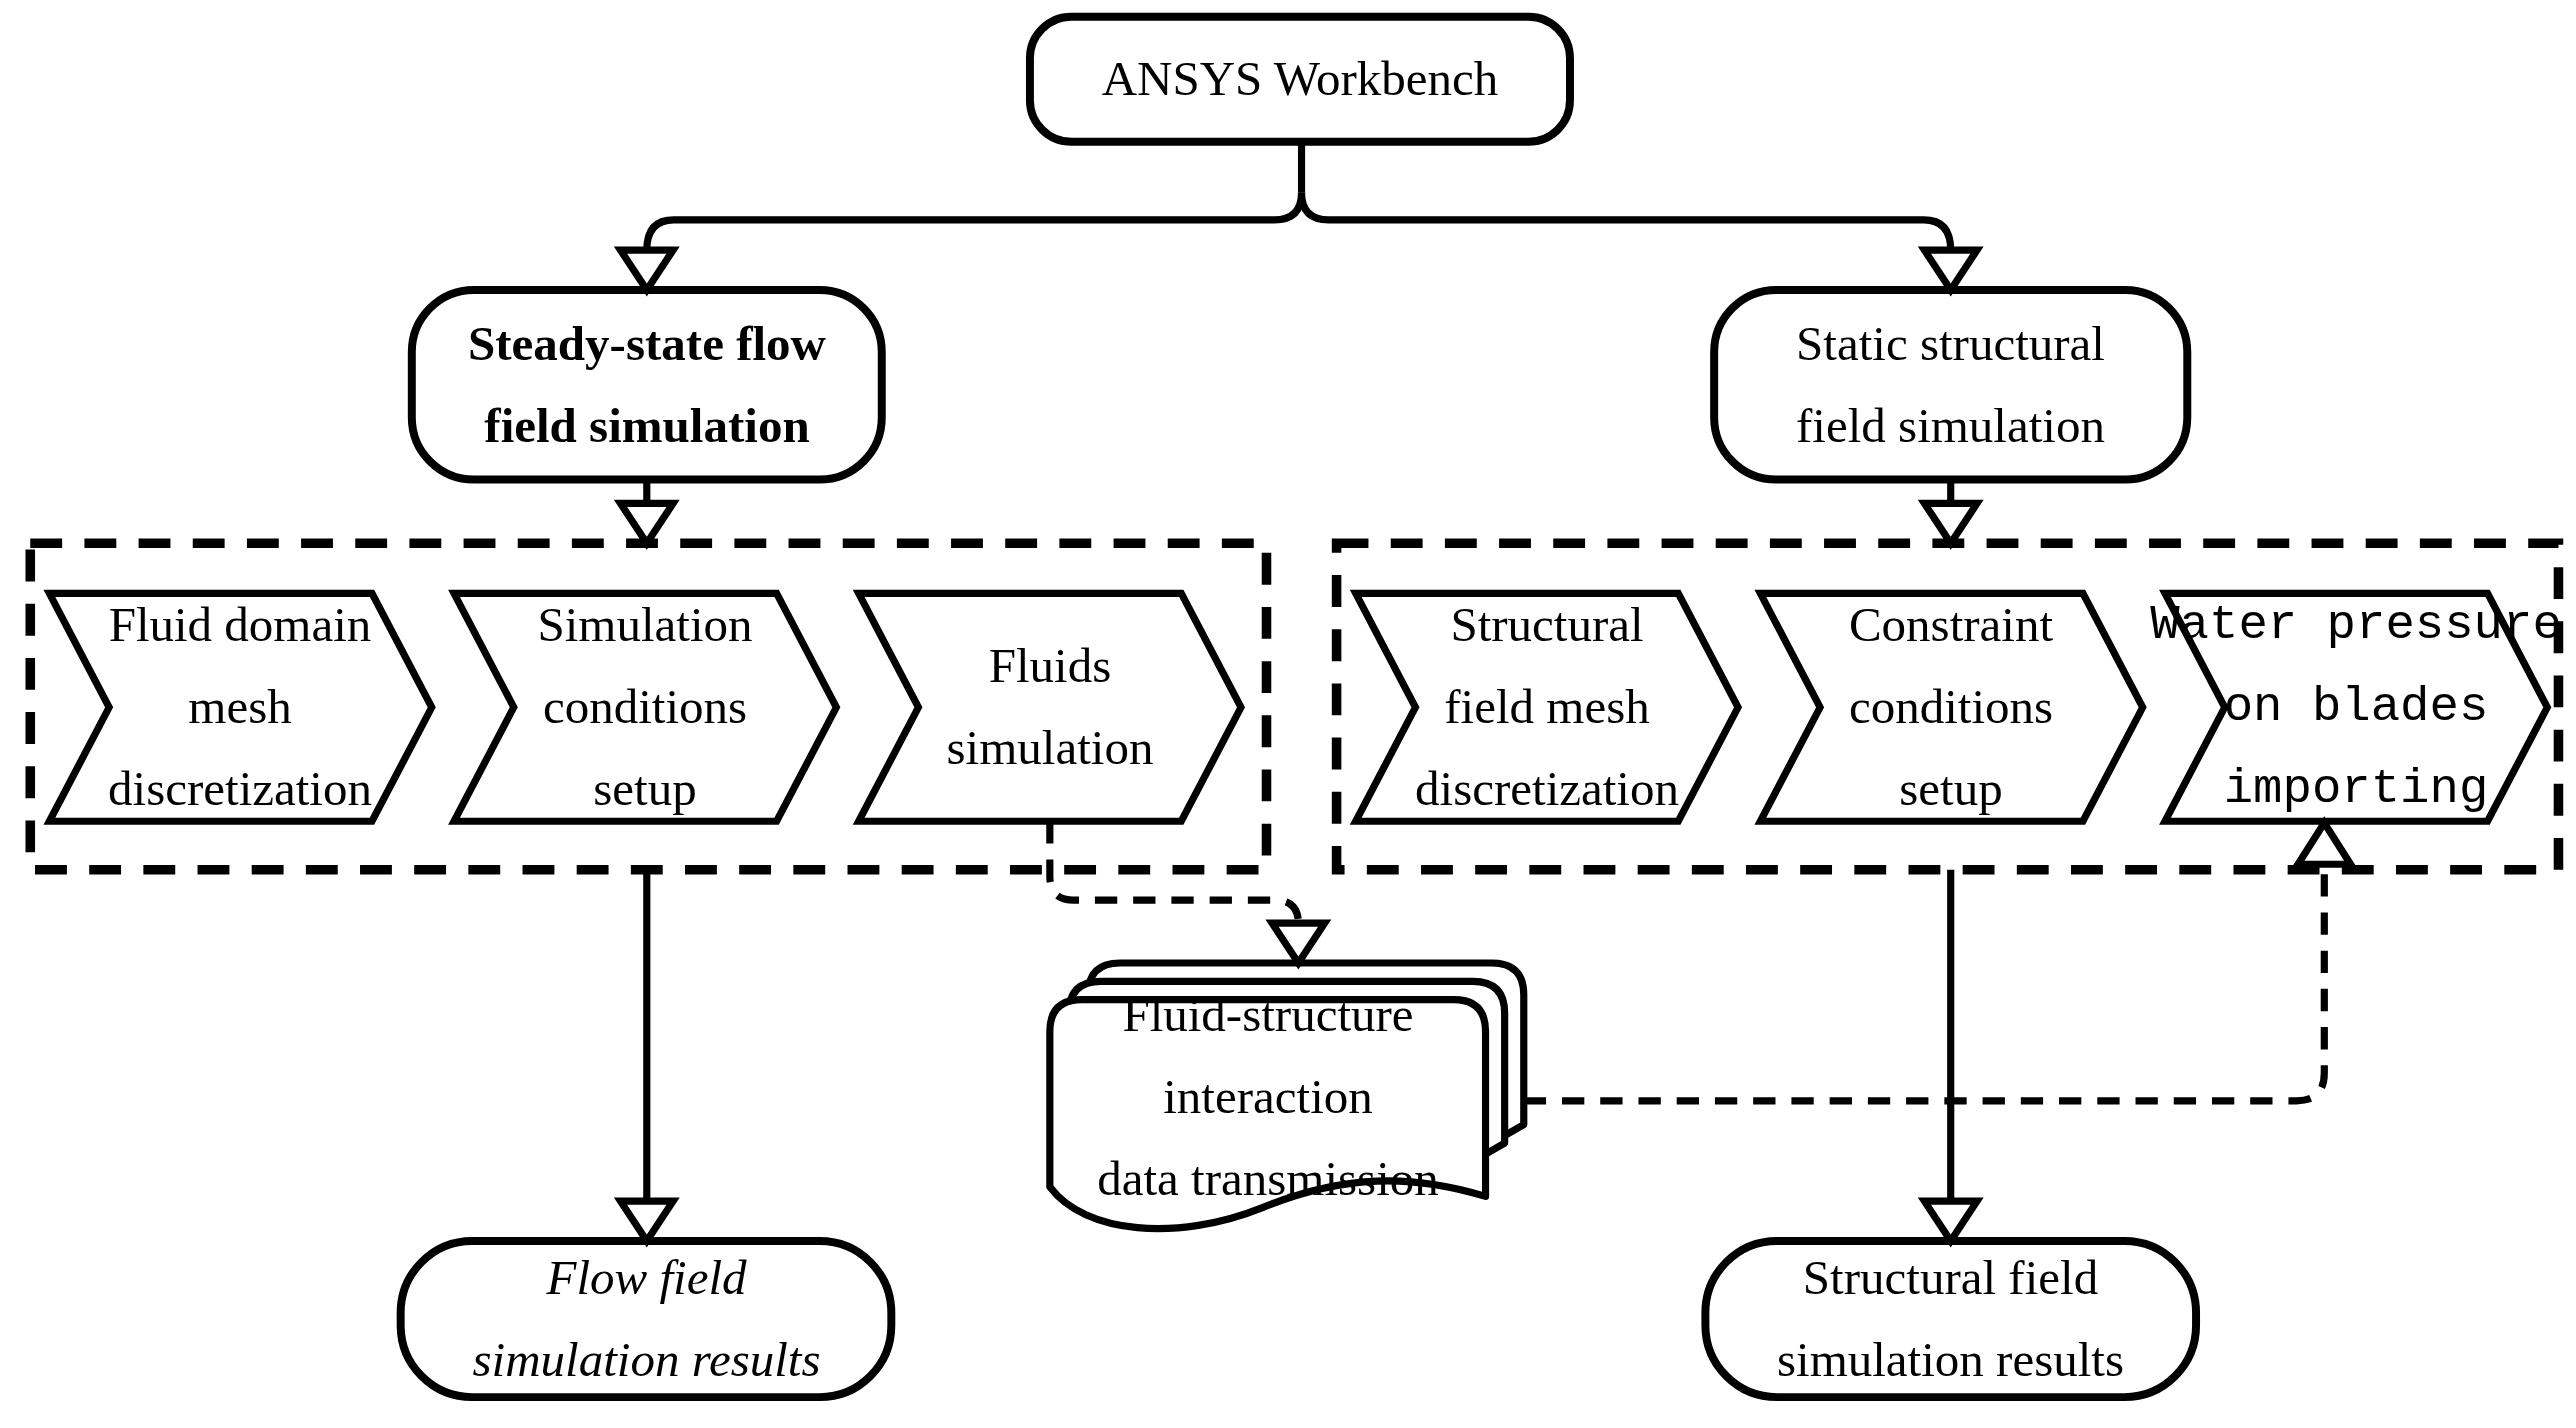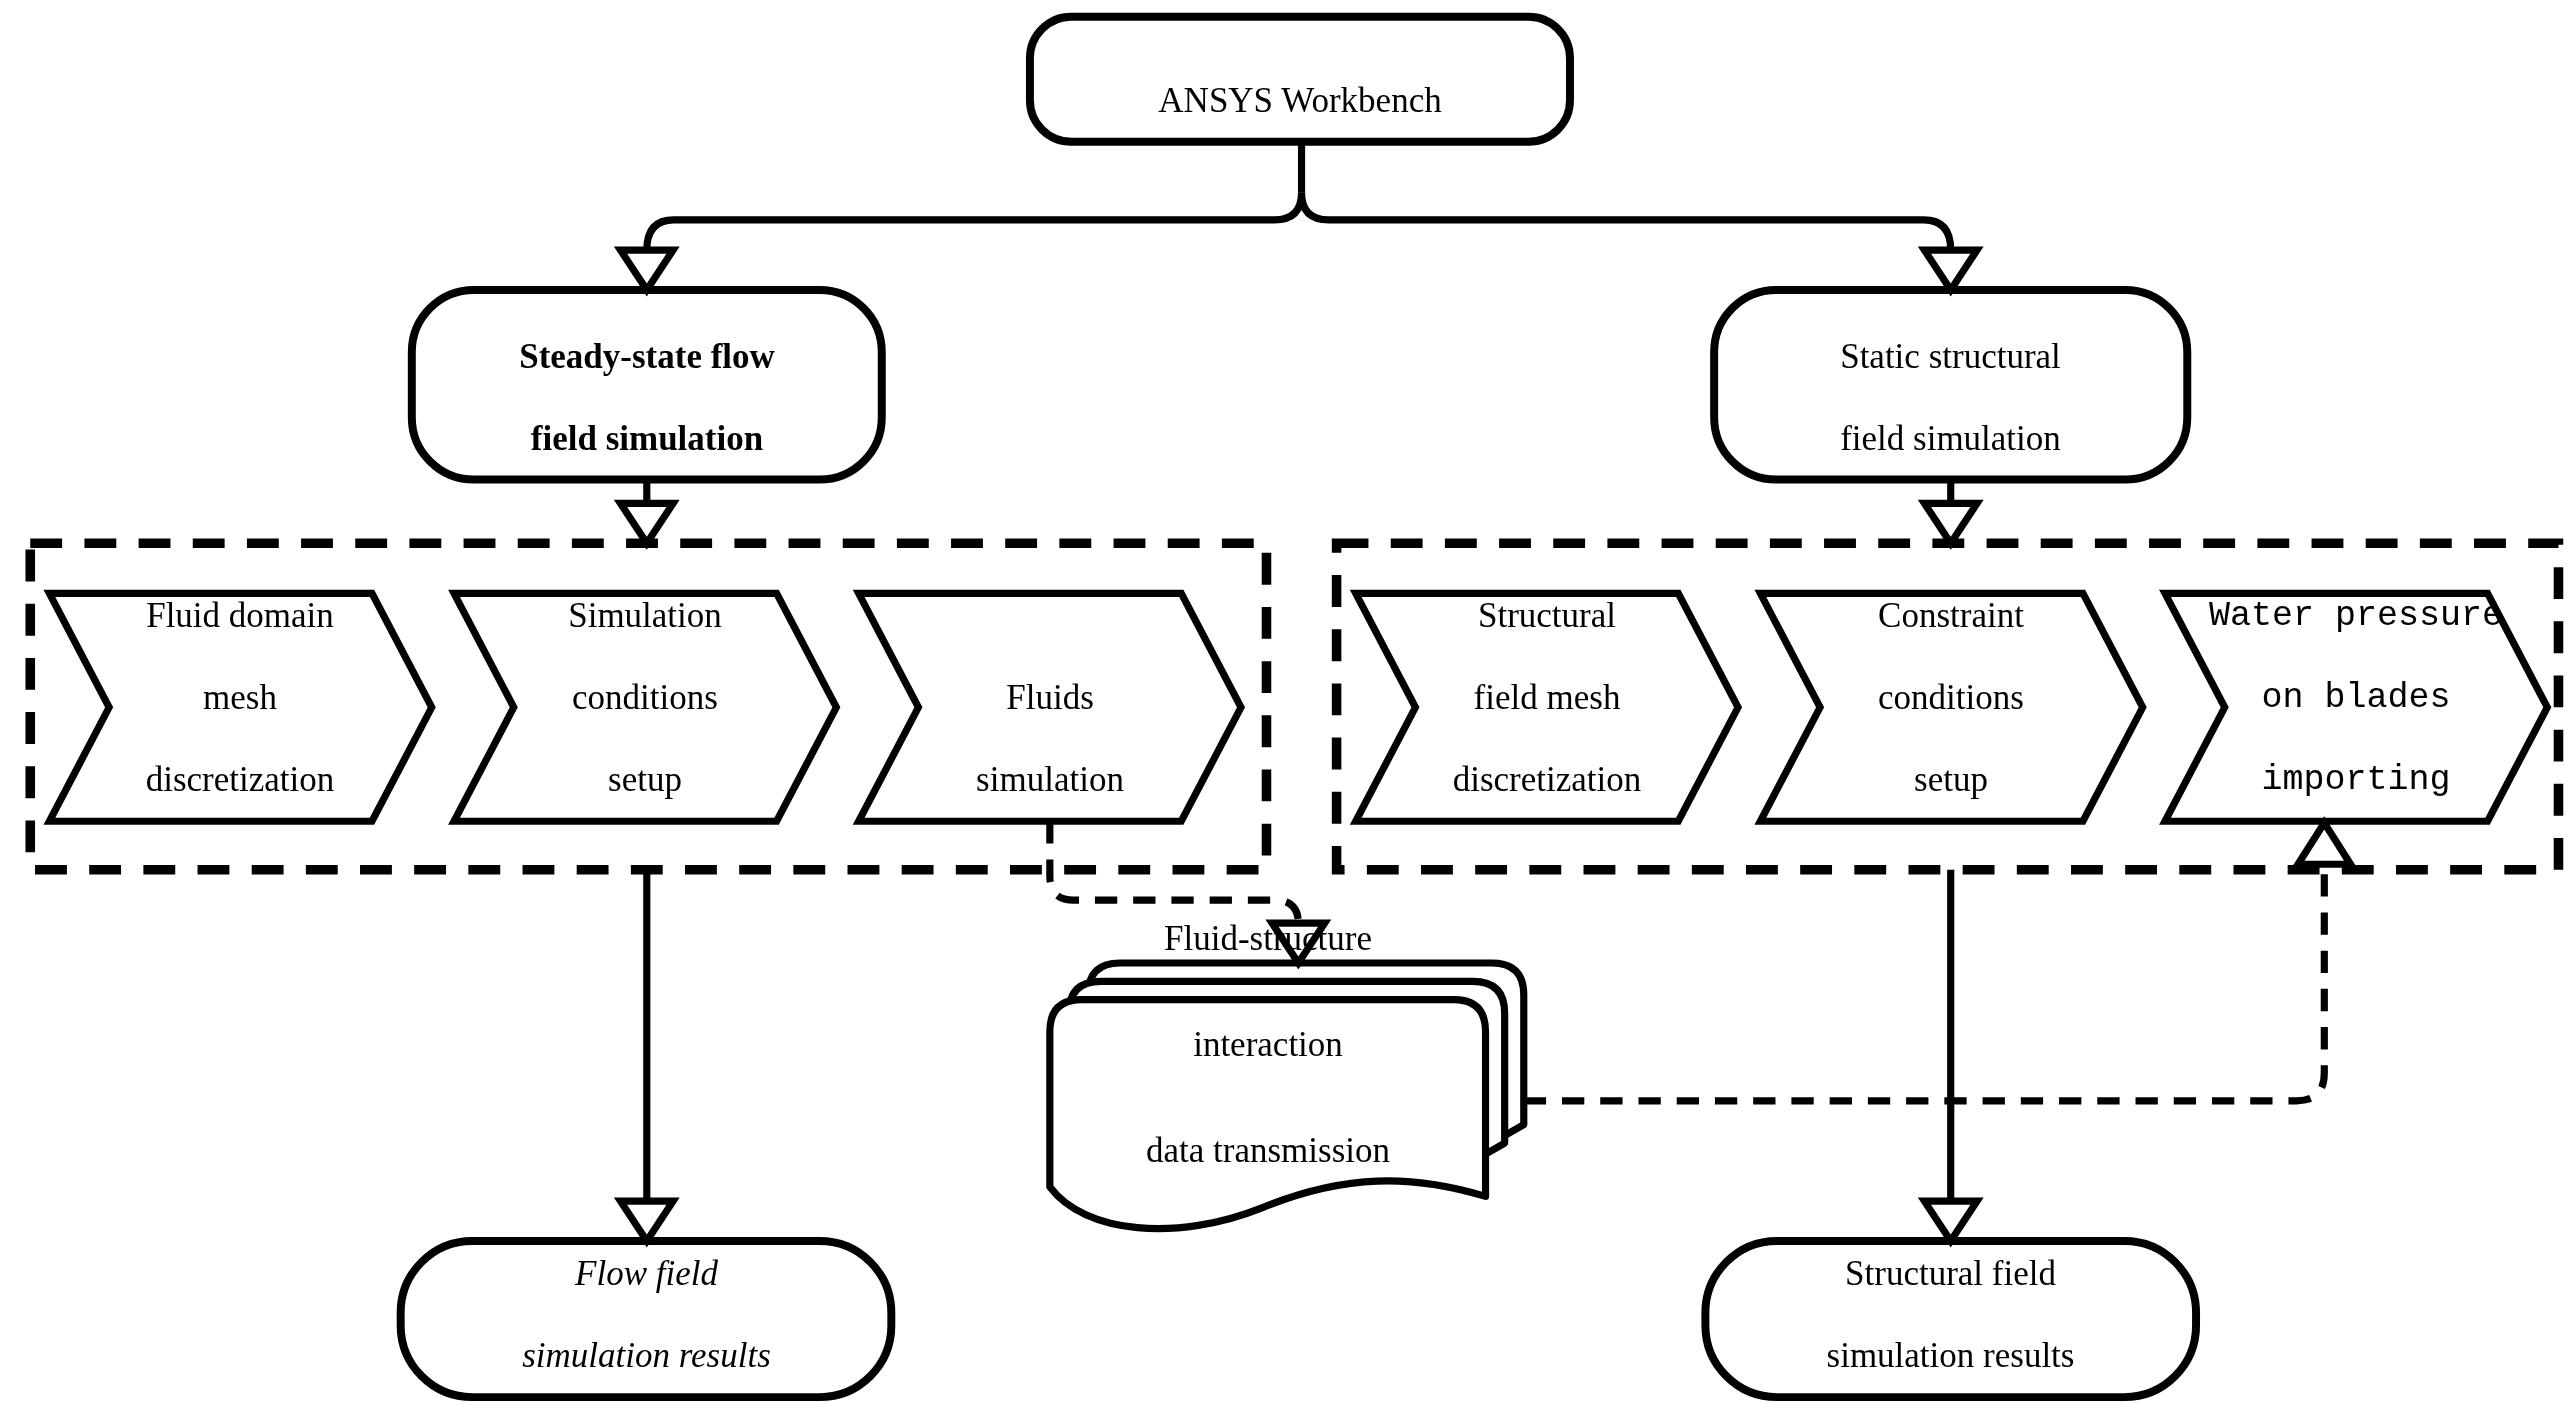--- a/index.html
+++ b/index.html
@@ -14,22 +14,22 @@
   .stage svg{position:absolute;left:0;top:0;}
   .solid-shape{fill:var(--fill-color,#ffffff);stroke:var(--stroke-color,#000000);stroke-width:10;}
   .chevron{fill:var(--fill-color,#ffffff);stroke:var(--stroke-color,#000000);stroke-width:9;stroke-linejoin:miter;}
   .container-border{fill:none;stroke:var(--stroke-color,#000000);stroke-width:12;stroke-dasharray:40 28;}
   .doc{fill:var(--fill-color,#ffffff);stroke:var(--stroke-color,#000000);stroke-width:9;stroke-linejoin:round;}
   .connector{fill:none;stroke:var(--stroke-color,#000000);stroke-width:9;}
   .connector.dashed{stroke-dasharray:28 20;}
   .arrowhead{fill:var(--fill-color,#ffffff);stroke:var(--stroke-color,#000000);stroke-width:9;stroke-linejoin:miter;}
   .label{
     position:absolute;display:flex;flex-direction:column;
-    align-items:center;justify-content:flex-end;text-align:center;
-    font-size:35px;line-height:82px;
+    align-items:center;justify-content:center;text-align:center;
+    font-size:49px;line-height:82px;
   }
   .label span{display:block;white-space:nowrap;}
 </style>
 </head>
 <body>
 
 <div class="stage">
 
   <svg width="2576" height="1429" viewBox="0 0 3234 1794">
 
@@ -117,21 +117,21 @@
     <span>conditions</span>
     <span>setup</span>
   </div>
 
   <div class="label" style="left:2165px;top:593px;width:382px;height:228px;font-family:Liberation Mono, monospace;">
     <span>Water pressure</span>
     <span>on blades</span>
     <span>importing</span>
   </div>
 
-  <div class="label" style="left:1050px;top:1002px;width:436px;height:190px;gap:24px;">
+  <div class="label" style="left:1050px;top:1002px;width:436px;height:190px;">
     <span>Fluid-structure</span>
     <span>interaction</span>
     <span>data transmission</span>
   </div>
 
   <div class="label" style="left:401px;top:1241px;width:491px;height:156px;font-style:italic;">
     <span>Flow field</span>
     <span>simulation results</span>
   </div>
 

